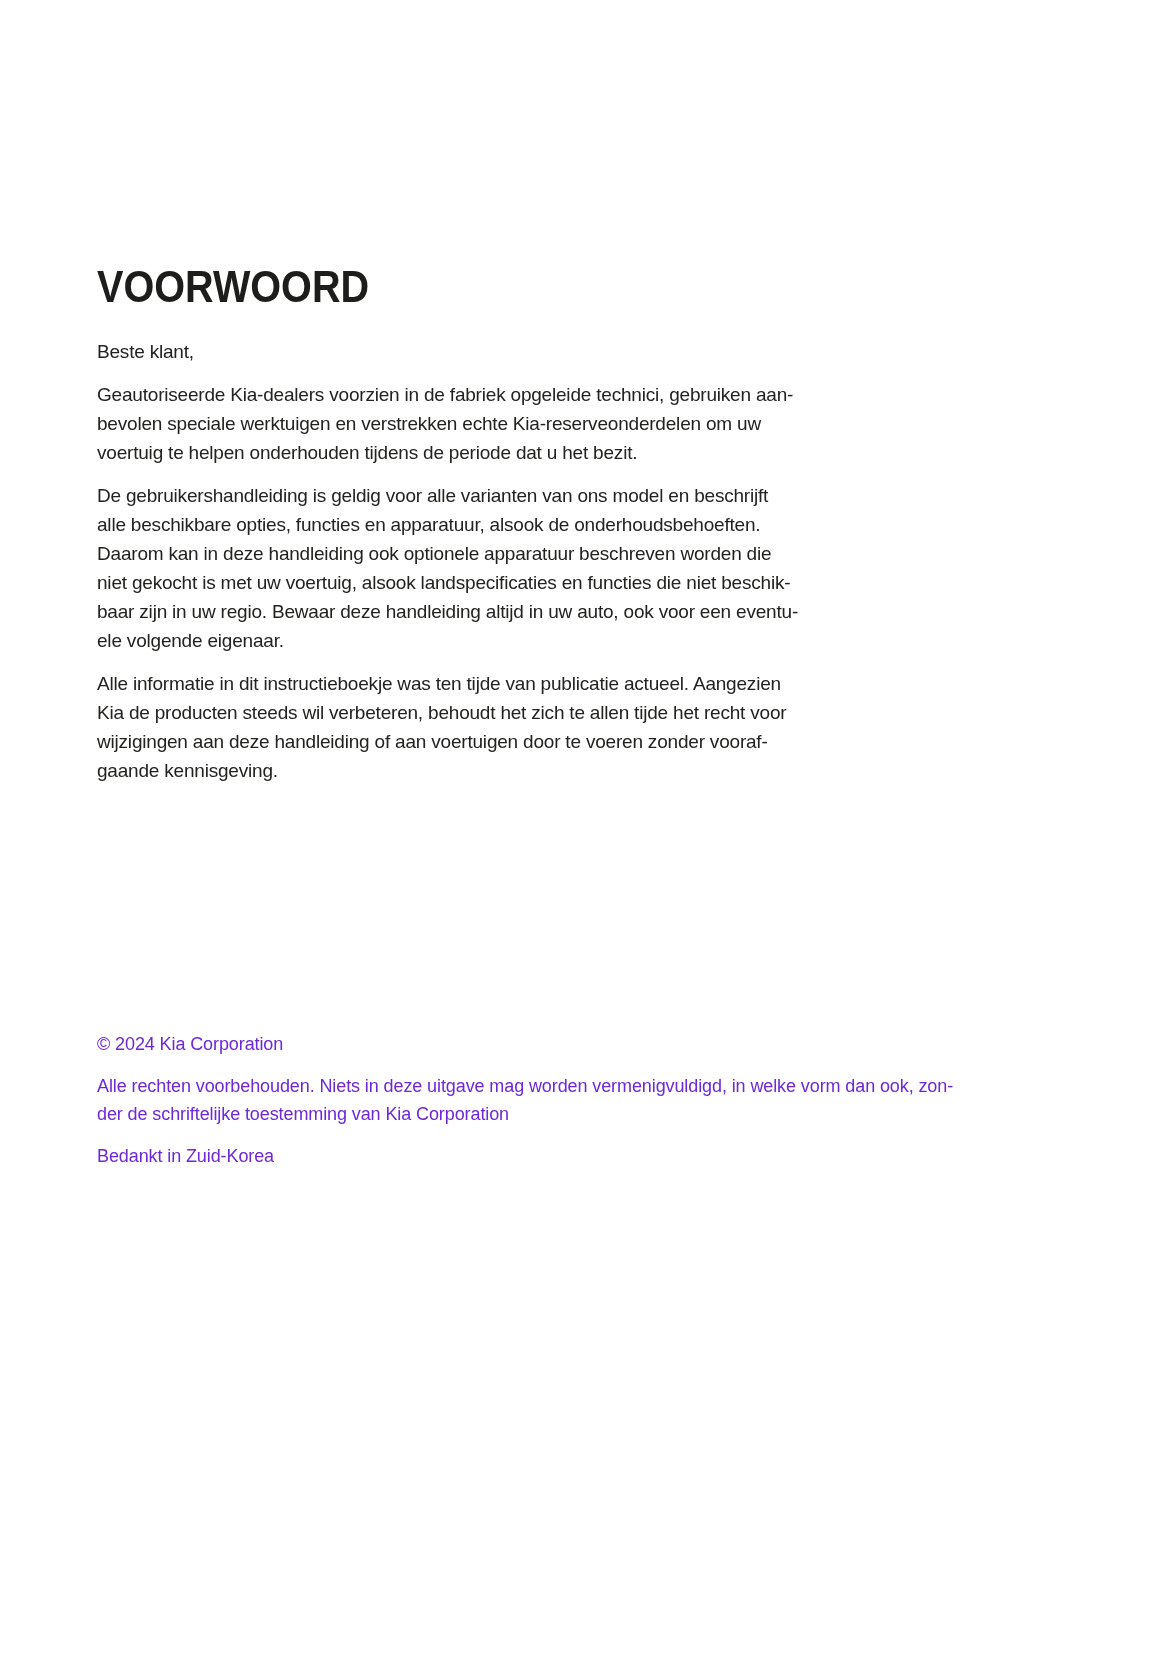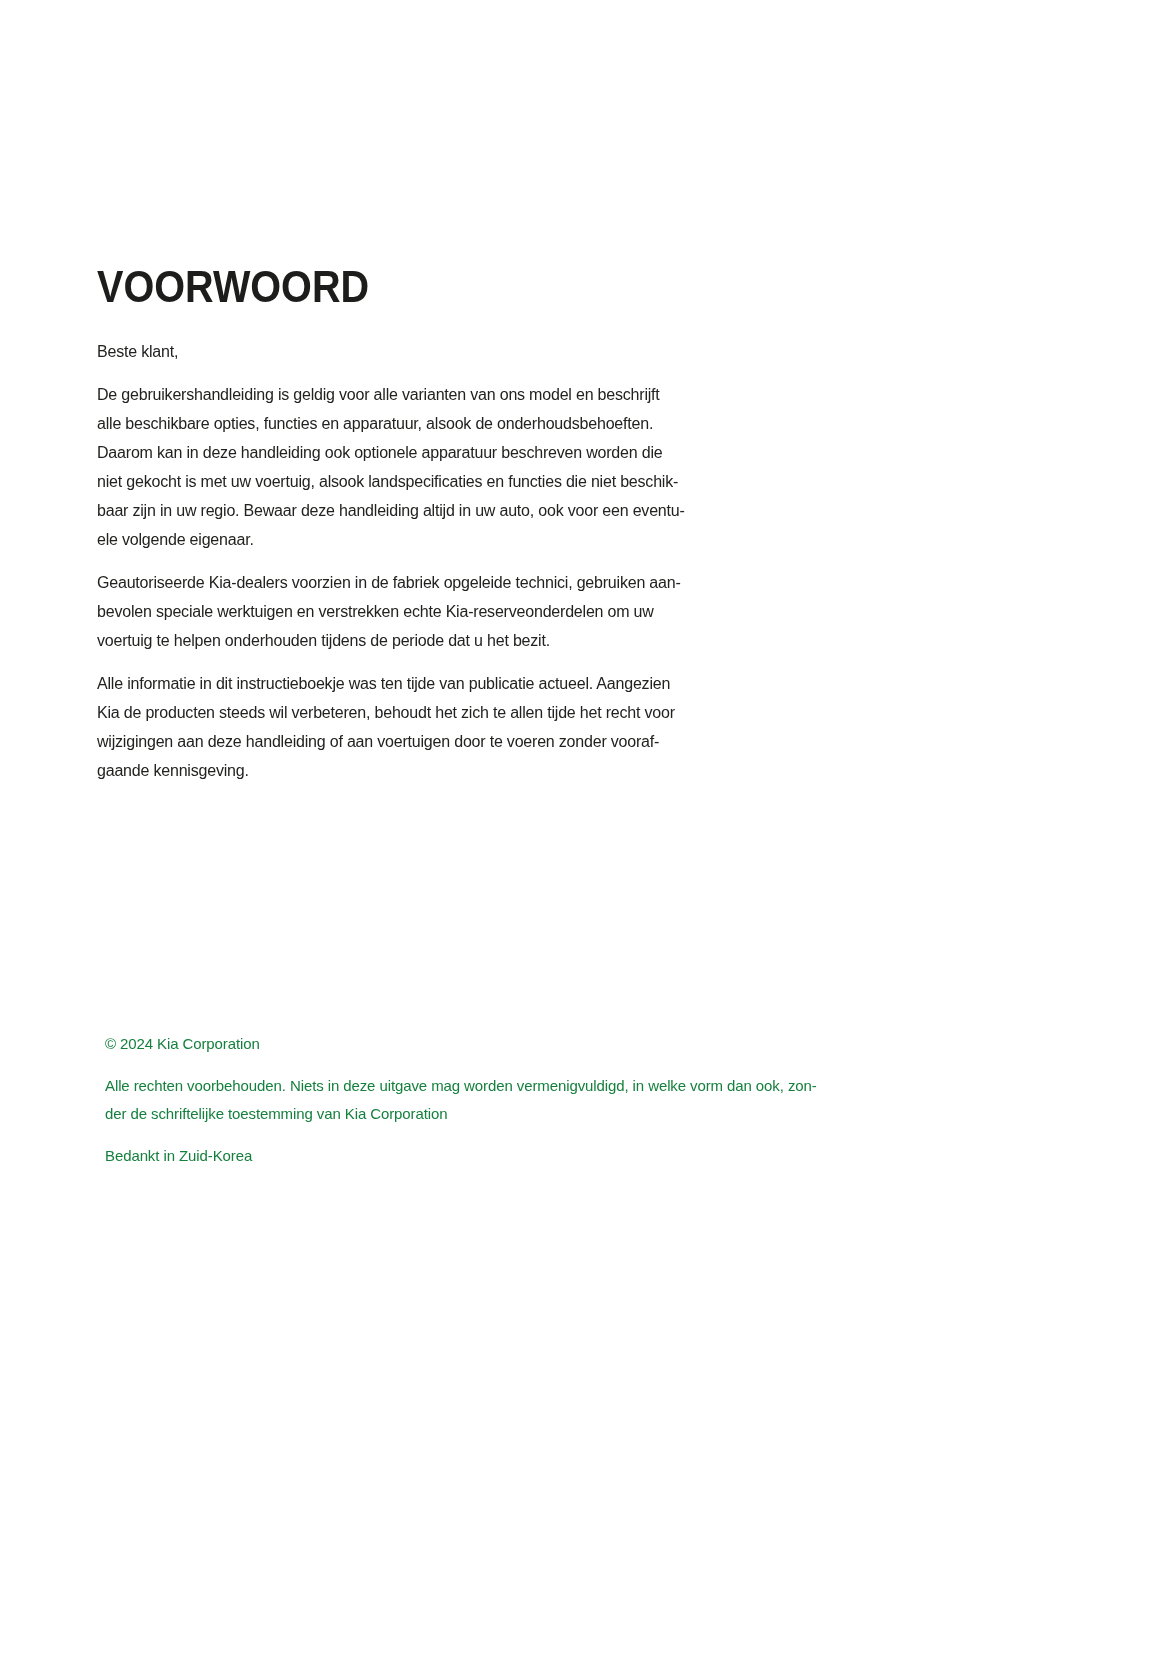--- a/index.html
+++ b/index.html
@@ -24,56 +24,56 @@
     line-height: 44px;
     font-weight: bold;
     color: #1d1d1b;
     letter-spacing: 0px;
     transform: scaleX(0.9);
     transform-origin: 0 50%;
     white-space: nowrap;
   }
   .body-text p {
     margin: 0 0 14px 0;
-    font-size: 16px;
+    font-size: 19px;
     line-height: 29px;
     letter-spacing: -0.2px;
     white-space: pre-line;
     color: #222220;
   }
   .footer {
     margin-top: 245px;
   }
   .footer p {
-    margin: 0 0 14px 8px;
-    font-size: 15px;
+    margin: 0 0 14px 0;
+    font-size: 18px;
     line-height: 28px;
     letter-spacing: -0.1px;
     white-space: pre-line;
-    color: #15803d;
+    color: #6d28d9;
   }
 </style>
 </head>
 <body>
 
 <div class="page">
 
   <h1 class="doc-title">VOORWOORD</h1>
 
   <div class="body-text">
     <p>Beste klant,</p>
+    <p>Geautoriseerde Kia-dealers voorzien in de fabriek opgeleide technici, gebruiken aan-
+bevolen speciale werktuigen en verstrekken echte Kia-reserveonderdelen om uw
+voertuig te helpen onderhouden tijdens de periode dat u het bezit.</p>
     <p>De gebruikershandleiding is geldig voor alle varianten van ons model en beschrijft
 alle beschikbare opties, functies en apparatuur, alsook de onderhoudsbehoeften.
 Daarom kan in deze handleiding ook optionele apparatuur beschreven worden die
 niet gekocht is met uw voertuig, alsook landspecificaties en functies die niet beschik-
 baar zijn in uw regio. Bewaar deze handleiding altijd in uw auto, ook voor een eventu-
 ele volgende eigenaar.</p>
-    <p>Geautoriseerde Kia-dealers voorzien in de fabriek opgeleide technici, gebruiken aan-
-bevolen speciale werktuigen en verstrekken echte Kia-reserveonderdelen om uw
-voertuig te helpen onderhouden tijdens de periode dat u het bezit.</p>
     <p>Alle informatie in dit instructieboekje was ten tijde van publicatie actueel. Aangezien
 Kia de producten steeds wil verbeteren, behoudt het zich te allen tijde het recht voor
 wijzigingen aan deze handleiding of aan voertuigen door te voeren zonder vooraf-
 gaande kennisgeving.</p>
   </div>
 
   <div class="footer">
     <p>© 2024 Kia Corporation</p>
     <p>Alle rechten voorbehouden. Niets in deze uitgave mag worden vermenigvuldigd, in welke vorm dan ook, zon-
 der de schriftelijke toestemming van Kia Corporation</p>

